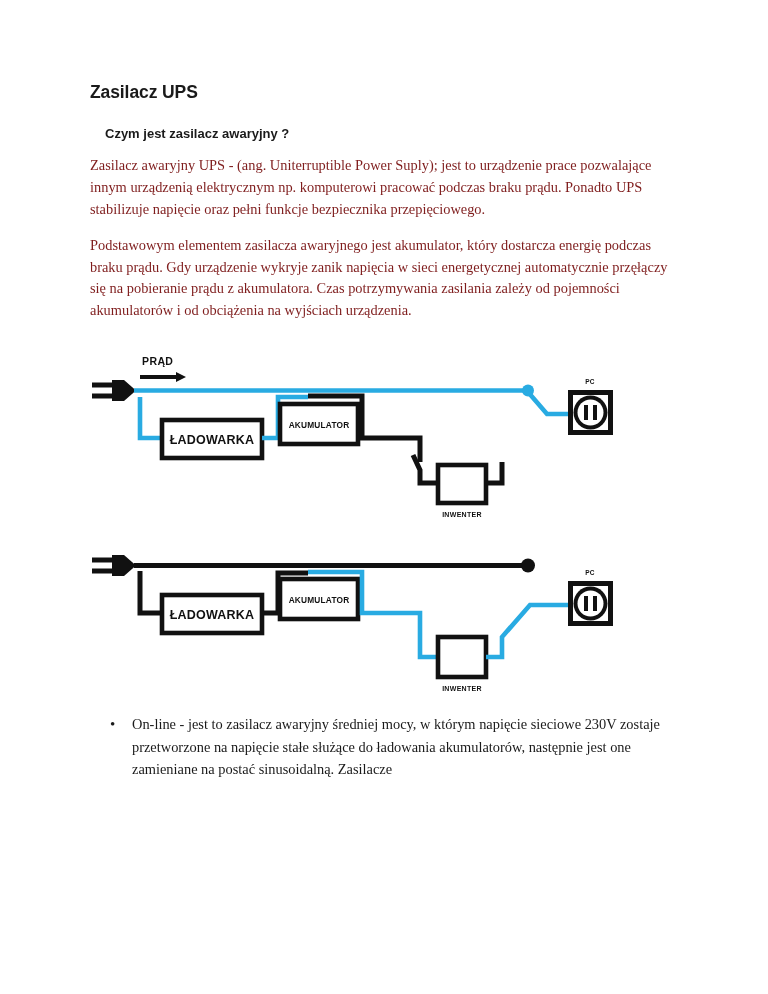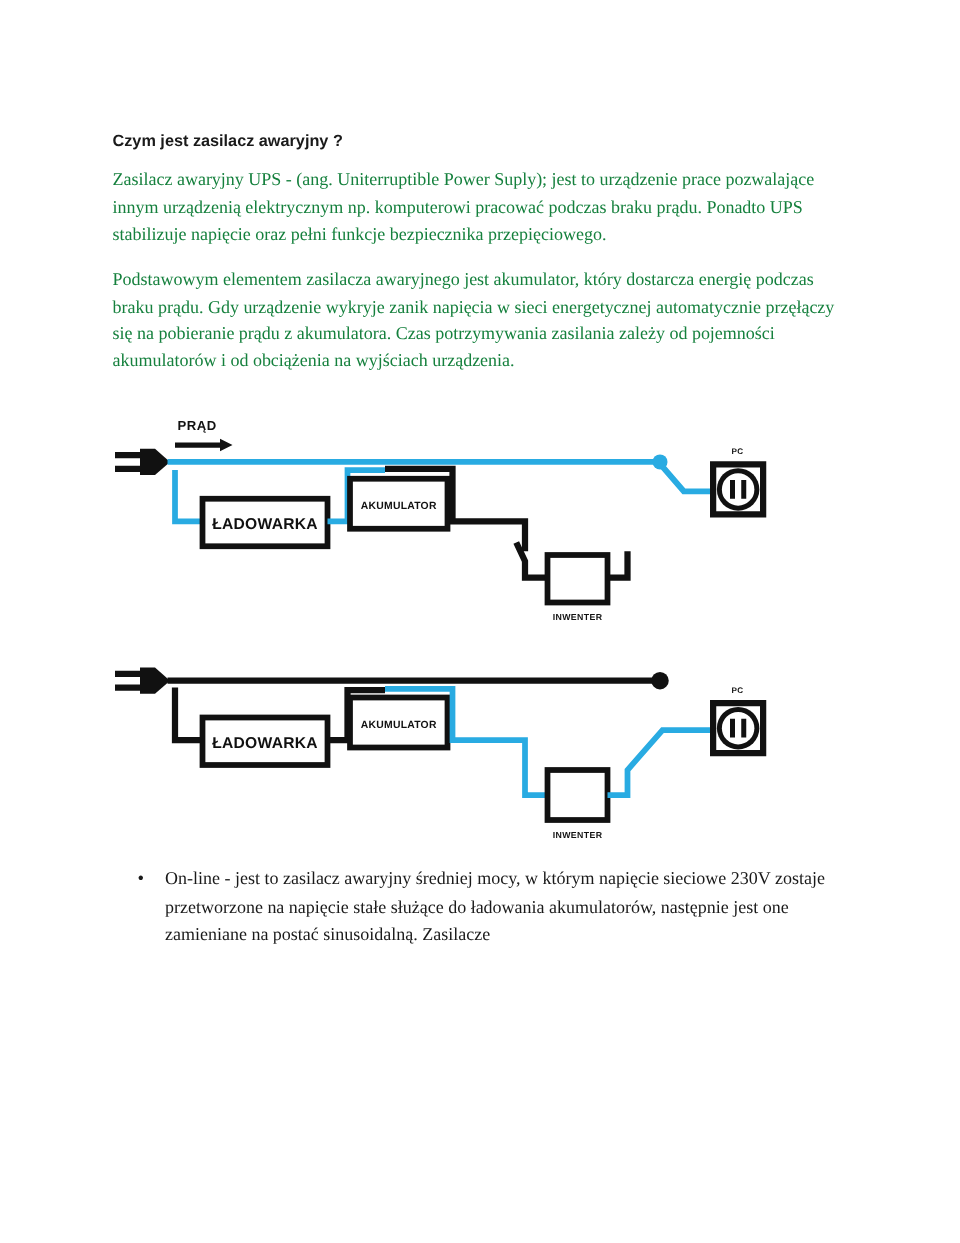--- a/index.html
+++ b/index.html
@@ -27,28 +27,28 @@
     font-size: 17.5px;
     font-weight: bold;
     margin: 0 0 0 0;
     letter-spacing: -0.1px;
     color: #1a1a1a;
   }
   h2.sec-head {
     font-family: "Liberation Sans", sans-serif;
     font-size: 13px;
     font-weight: bold;
-    margin: 23px 0 0 0;
+    margin: 23px 0 0 15px;
     color: #1a1a1a;
   }
   p.body-text {
     font-size: 14.4px;
     line-height: 1.52;
     margin: 14px 0 0 0;
-    color: #15803d;
+    color: #7f1d1d;
     max-width: 585px;
   }
   .bullet-head {
     font-family: "Liberation Sans", sans-serif;
     font-size: 13px;
     font-weight: bold;
     margin: 22px 0 0 0;
   }
   ul.type-list {
     margin: 12px 0 0 0;
@@ -119,20 +119,21 @@
     font-weight: bold;
     fill: #111111;
     letter-spacing: 0.4px;
   }
 </style>
 </head>
 <body>
 
 <div class="page">
 
+  <h1 class="doc-title">Zasilacz UPS</h1>
 
   <h2 class="sec-head">Czym jest zasilacz awaryjny ?</h2>
   <p class="body-text">Zasilacz awaryjny UPS - (ang. Uniterruptible Power Suply); jest to urządzenie prace pozwalające innym urządzenią elektrycznym np. komputerowi pracować podczas braku prądu.  Ponadto UPS stabilizuje napięcie oraz pełni funkcje bezpiecznika przepięciowego.</p>
 
   <p class="body-text">Podstawowym elementem zasilacza awaryjnego jest akumulator, który dostarcza energię podczas braku prądu. Gdy urządzenie wykryje zanik napięcia w sieci energetycznej automatycznie przęłączy się na pobieranie prądu z akumulatora. Czas potrzymywania zasilania zależy od pojemności akumulatorów i od obciążenia na wyjściach urządzenia.</p>
 
   <div class="diagrams">
 
     <div class="diagram-wrap">
       <svg width="530" height="175" viewBox="0 0 530 175" xmlns="http://www.w3.org/2000/svg">

